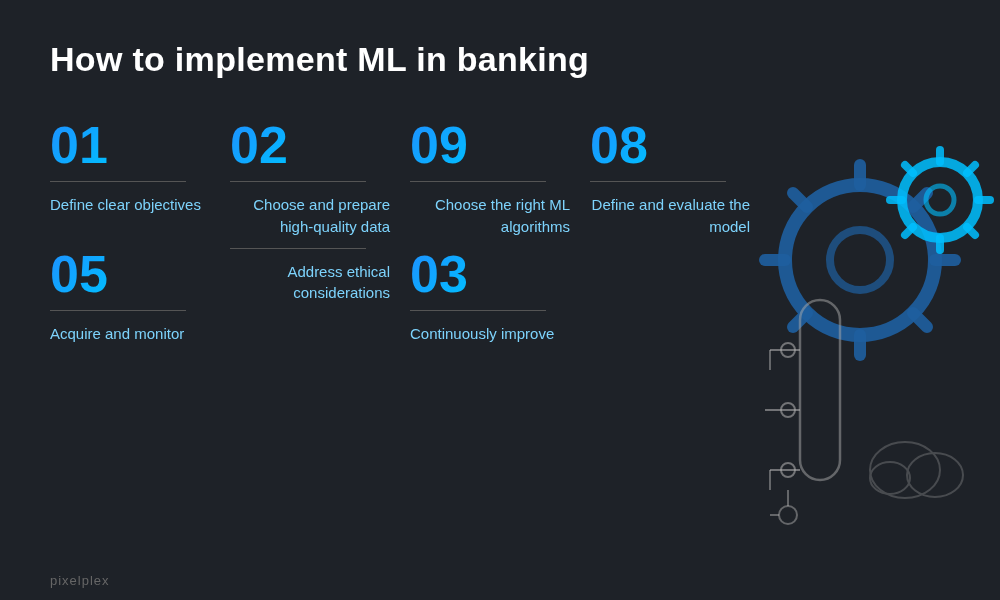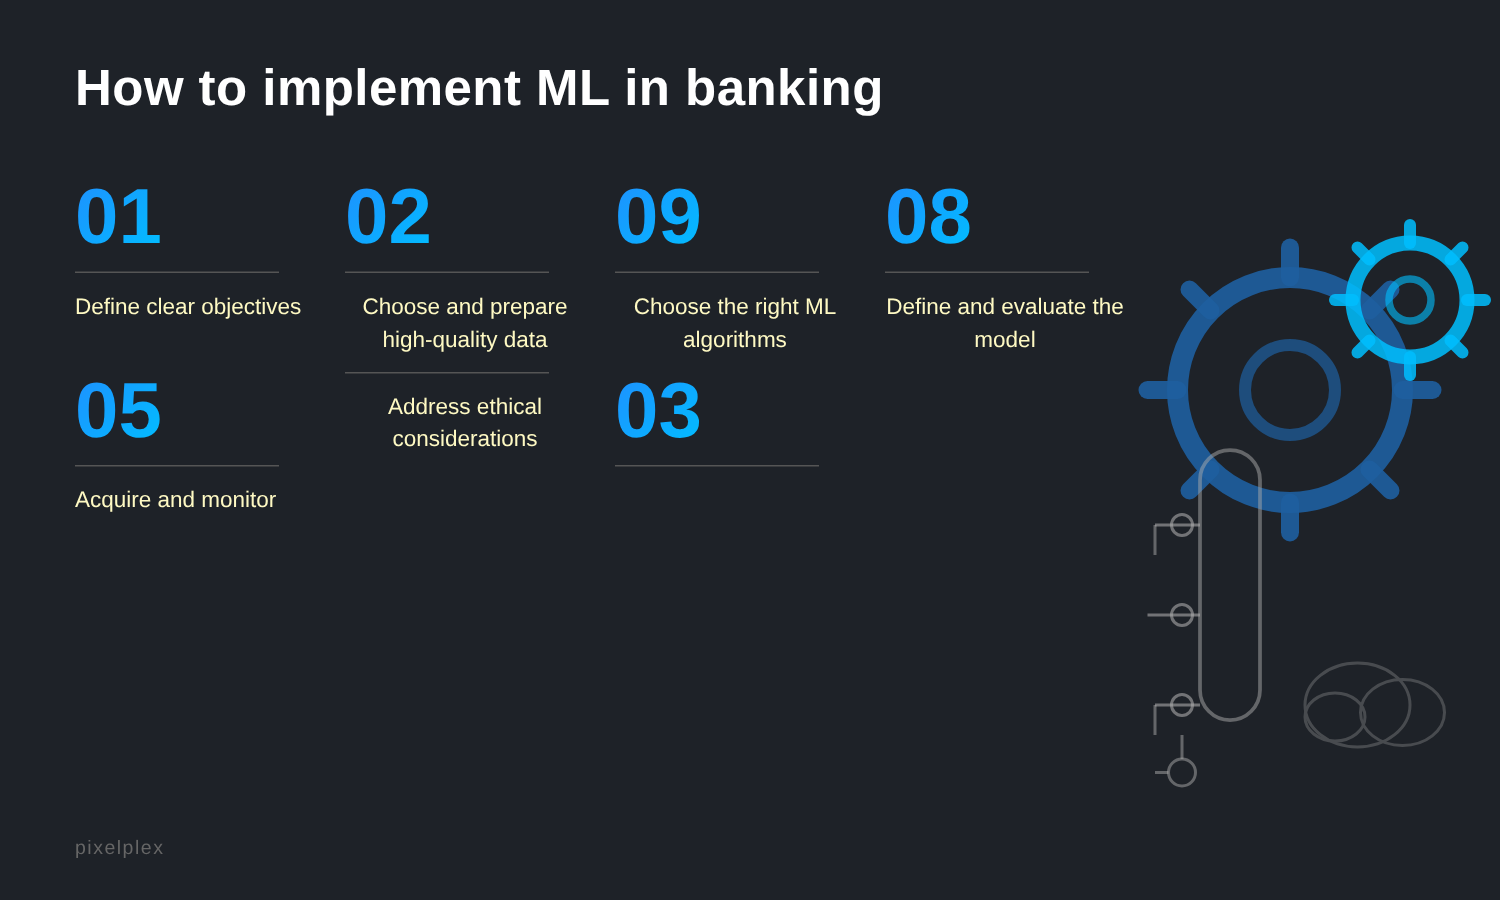--- a/index.html
+++ b/index.html
@@ -54,45 +54,45 @@
     }
 
     .step-divider {
       width: 85%;
       height: 1px;
       background-color: #555;
       margin-bottom: 12px;
     }
 
     .step-label {
-      color: #fef9c3;
+      color: #7dd3fc;
       font-size: 15px;
       line-height: 1.45;
-      text-align: center;
+      text-align: right;
       max-width: 160px;
     }
 
     .step-inner {
       display: flex;
       flex-direction: column;
       align-items: flex-start;
     }
 
     
     .illustration {
       position: absolute;
       right: 0;
       top: 120px;
       width: 280px;
       height: 420px;
     }
 
     .branding {
       position: absolute;
-      bottom: 28px;
+      bottom: 12px;
       left: 50px;
       color: #666;
       font-size: 13px;
       font-weight: 500;
       letter-spacing: 1px;
     }
   </style>
 </head>
 <body>
 
@@ -145,20 +145,21 @@
       <div class="step-inner">
         <div class="step-divider"></div>
         <div class="step-label">Address ethical considerations</div>
       </div>
     </div>
 
     <div class="step">
       <div class="step-inner">
         <div class="step-number">03</div>
         <div class="step-divider"></div>
+        <div class="step-label">Continuously improve</div>
       </div>
     </div>
   </div>
 
   <div class="illustration">
     <svg width="280" height="420" viewBox="0 0 280 420" xmlns="http://www.w3.org/2000/svg">
 
       <g transform="translate(140, 140)">
         <circle cx="0" cy="0" r="75" fill="none" stroke="#1e5fa0" stroke-width="14" opacity="0.9"></circle>
 

